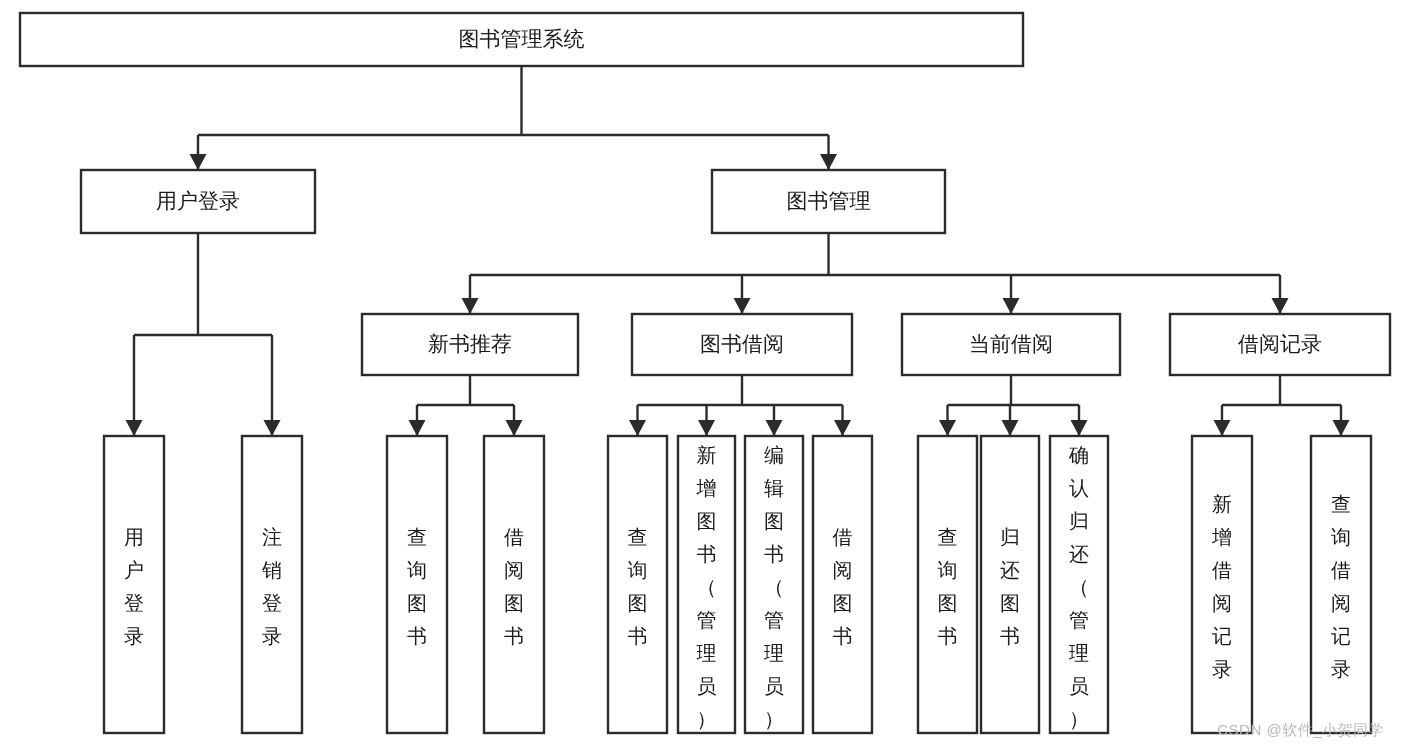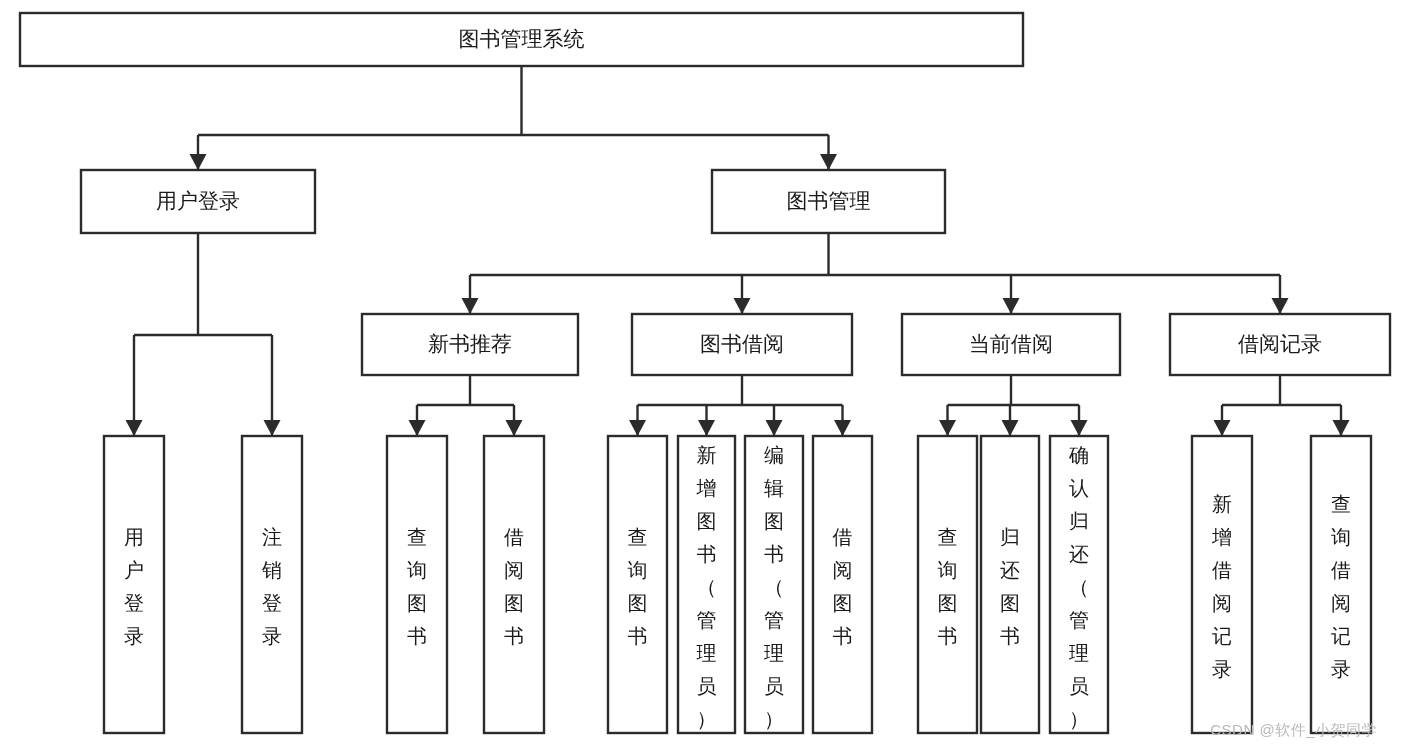--- a/index.html
+++ b/index.html
@@ -52,21 +52,21 @@
     stroke-width: 2.4;
     fill: none;
     stroke-linecap: butt;
   }
   .arrow-head {
     fill: #2b2b2b;
     stroke: none;
   }
   .watermark {
     position: absolute;
-    right: 28px;
+    right: 21px;
     bottom: 7px;
     color: #b9b9b9;
     font-size: 15px;
     font-family: "Liberation Sans", "DejaVu Sans", sans-serif;
     white-space: nowrap;
     letter-spacing: 0.5px;
     user-select: none;
   }
 </style>
 </head>

